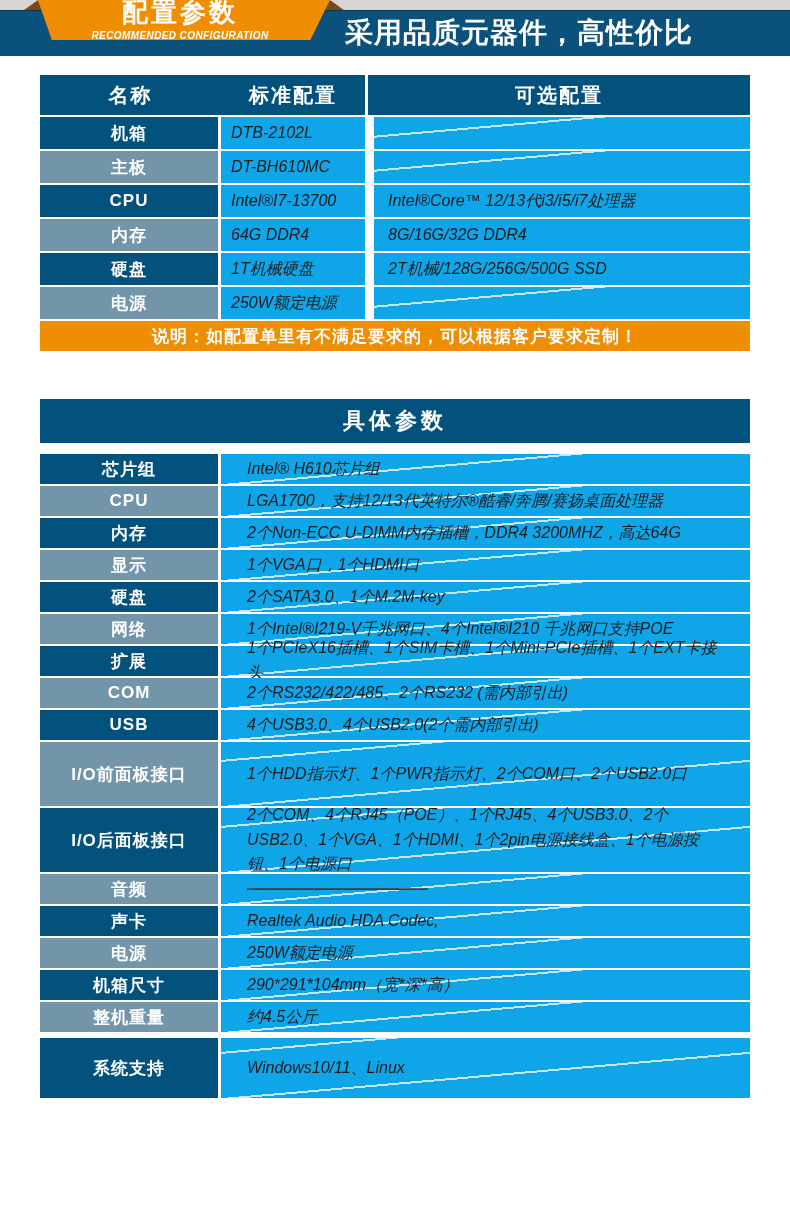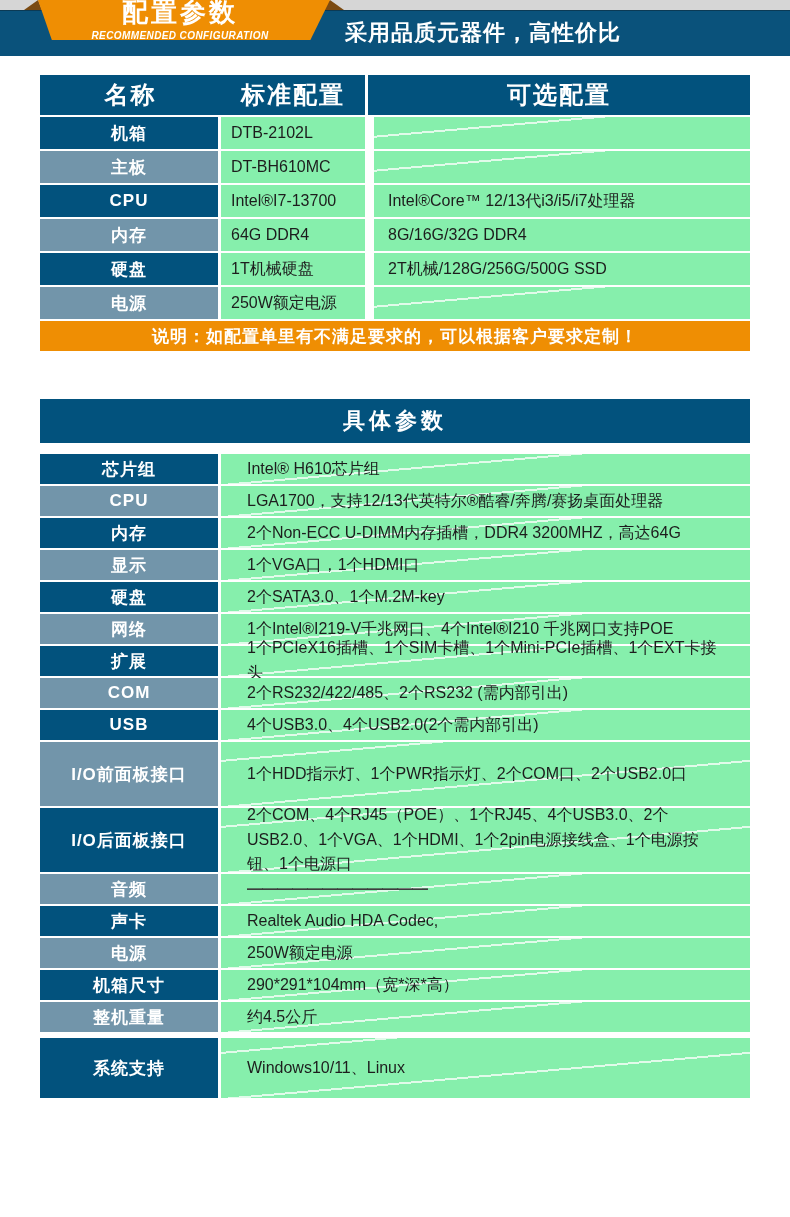--- a/index.html
+++ b/index.html
@@ -17,39 +17,39 @@
   .fold.right{left:318px;width:26px;clip-path:polygon(46% 0,100% 100%,8% 100%);}
   .ribbon{
     position:absolute;top:0;left:0;width:360px;height:40px;background:#ef8e03;
     clip-path:polygon(38px 0,330px 0,303px 55px,57px 55px);
     display:flex;flex-direction:column;align-items:center;justify-content:center;
   }
   .ribbon-title{color:#fff;font-size:26px;font-weight:bold;letter-spacing:3px;line-height:1.05;}
   .ribbon-sub{color:#fff;font-size:10px;font-style:italic;font-weight:bold;letter-spacing:.4px;margin-top:3px;}
   .band-text{
     position:absolute;left:345px;top:10px;height:28px;line-height:45px;
-    color:#fff;font-size:22px;font-weight:bold;letter-spacing:1px;text-align:right;
+    color:#fff;font-size:28px;font-weight:bold;letter-spacing:1px;text-align:right;
   }
   
   .tablewrap{margin:0 40px;}
   .cell-label{
     width:178px;margin-right:3px;flex:none;color:#fff;font-size:17px;font-weight:bold;
     display:flex;align-items:center;justify-content:center;letter-spacing:1px;
   }
   .lbl-dark{background:#02527d;}
   .lbl-light{background:#7295aa;}
   .graycell{
-    background:#86efac;color:#1d1d1d;font-size:16px;display:flex;align-items:center;
+    background:#0ea5e9;color:#1d1d1d;font-size:16px;display:flex;align-items:center;font-style:italic;
   }
   .watermark{
     background-image:repeating-linear-gradient(-5deg,rgba(255,255,255,0) 0 44px,rgba(255,255,255,.75) 44px 46px);
   }
   
   .t1{margin-top:20px;}
-  .t1-header{display:flex;height:40px;background:#02527d;color:#fff;font-weight:bold;font-size:24px;}
+  .t1-header{display:flex;height:40px;background:#02527d;color:#fff;font-weight:bold;font-size:20px;}
   .t1-header .hc{display:flex;align-items:center;justify-content:center;letter-spacing:2px;}
   .hc-name{width:181px;}
   .hc-std{width:144px;}
   .hc-opt{flex:1;border-left:3px solid #fff;}
   .t1-row{display:flex;height:32px;margin-top:2px;}
   .cell-std{width:144px;margin-right:3px;flex:none;padding-left:10px;box-sizing:border-box;}
   .cell-opt{flex:1;padding-left:14px;box-sizing:border-box;margin-left:6px;}
   .t1-note{
     margin-top:2px;height:30px;background:#ef8e03;color:#fff;font-size:17px;font-weight:bold;
     display:flex;align-items:center;justify-content:center;letter-spacing:1px;

